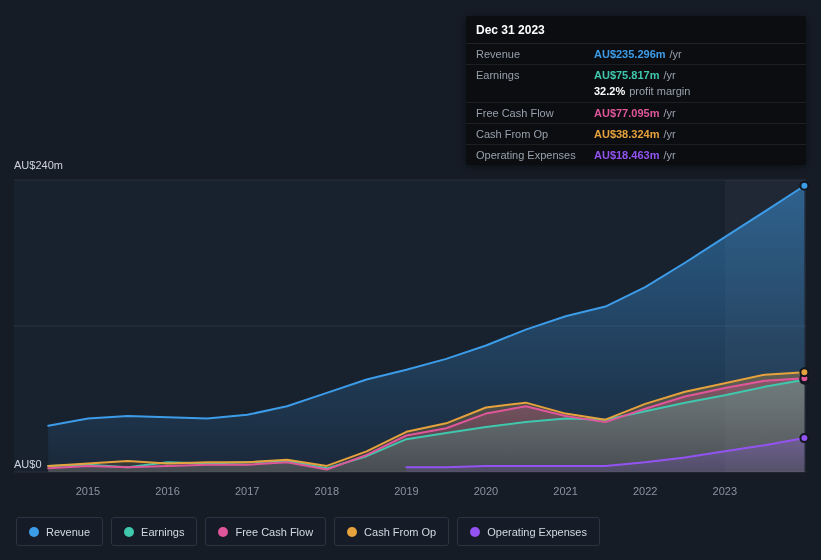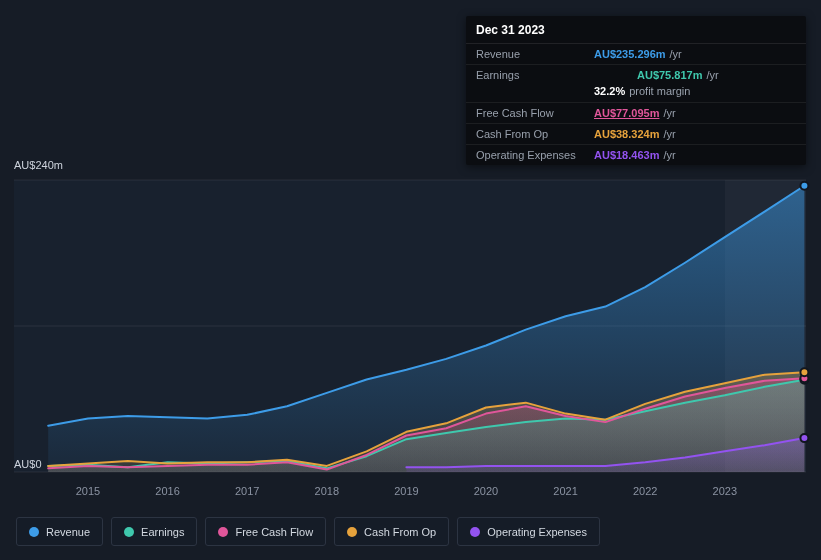--- a/index.html
+++ b/index.html
@@ -105,31 +105,31 @@
   <div class="tooltip">
     <div class="tt-header">Dec 31 2023</div>
 
     <div class="tt-row">
       <span class="tt-label">Revenue</span>
       <span class="tt-val"><b style="color: rgb(61, 156, 232);">AU$235.296m</b><span class="tt-unit">/yr</span></span>
     </div>
 
     <div class="tt-row">
       <span class="tt-label">Earnings</span>
-      <span class="tt-val"><b style="color: rgb(63, 200, 173); margin-left: 43px;">AU$75.817m</b><span class="tt-unit">/yr</span></span>
+      <span class="tt-val"><b style="color: rgb(63, 200, 173);">AU$75.817m</b><span class="tt-unit">/yr</span></span>
     </div>
 
     <div class="tt-row tt-row--margin">
       <span class="tt-label"></span>
       <span class="tt-val"><b style="color: rgb(255, 255, 255); margin-top: 40px;">32.2%</b><span class="tt-unit">profit margin</span></span>
     </div>
 
     <div class="tt-row">
       <span class="tt-label">Free Cash Flow</span>
-      <span class="tt-val"><b style="color: rgb(224, 86, 154); text-decoration: underline;">AU$77.095m</b><span class="tt-unit">/yr</span></span>
+      <span class="tt-val"><b style="color: rgb(224, 86, 154);">AU$77.095m</b><span class="tt-unit">/yr</span></span>
     </div>
 
     <div class="tt-row">
       <span class="tt-label">Cash From Op</span>
       <span class="tt-val"><b style="color: rgb(230, 162, 60);">AU$38.324m</b><span class="tt-unit">/yr</span></span>
     </div>
 
     <div class="tt-row">
       <span class="tt-label">Operating Expenses</span>
       <span class="tt-val"><b style="color: rgb(147, 83, 240);">AU$18.463m</b><span class="tt-unit">/yr</span></span>

